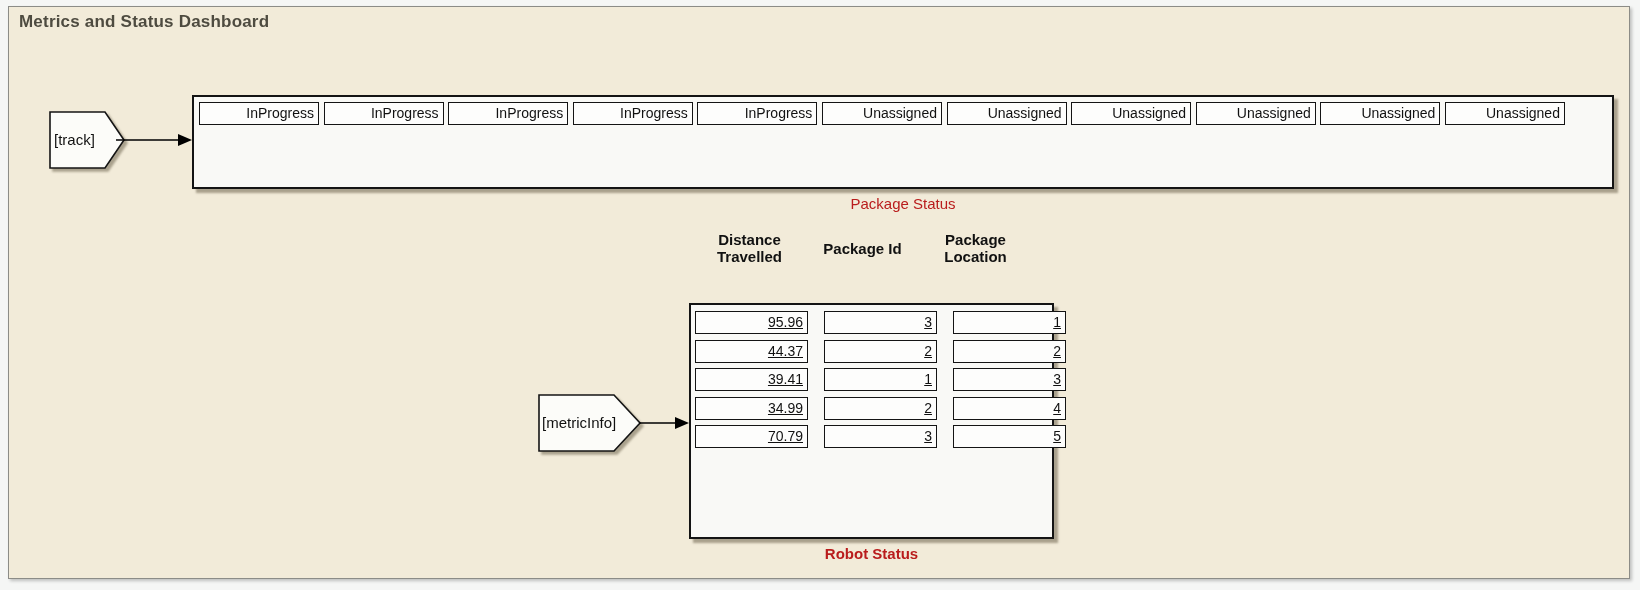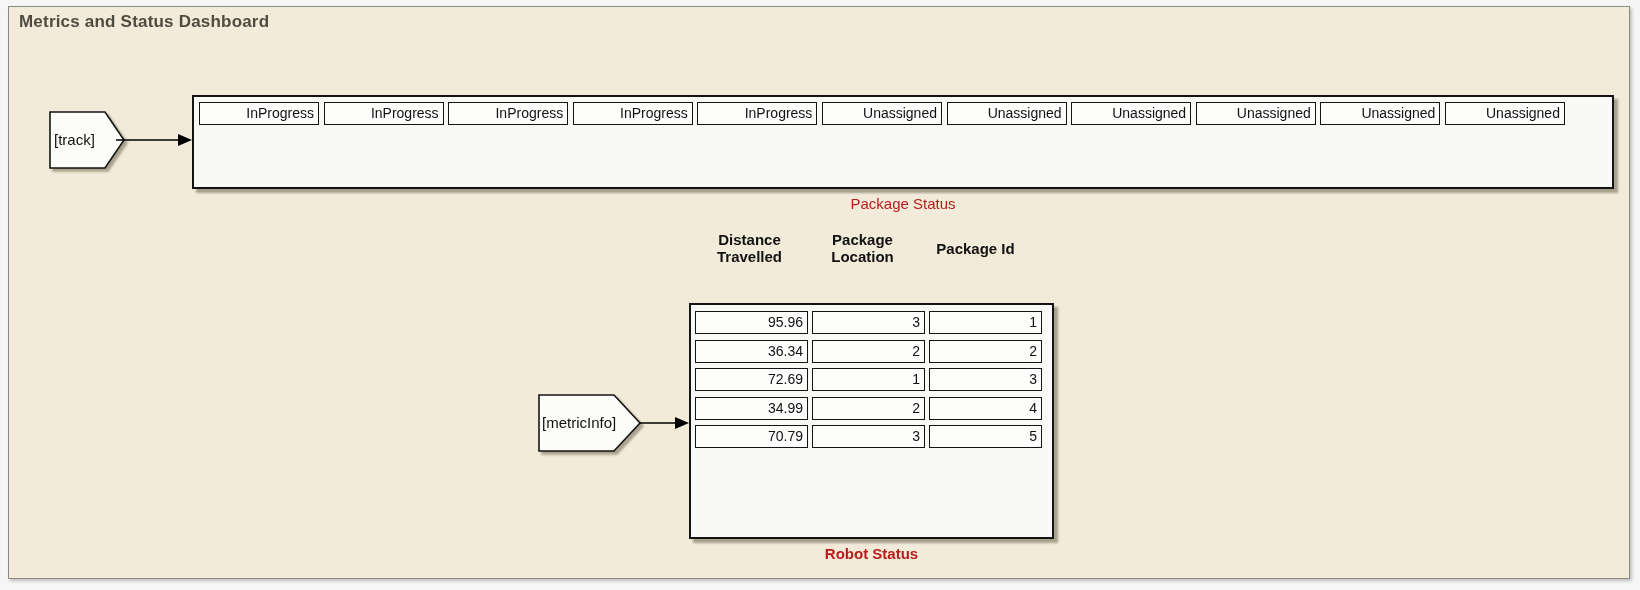--- a/index.html
+++ b/index.html
@@ -58,21 +58,21 @@
   }
   .status-cell{
     width:120px;height:23px;
     background:var(--cell-bg);
     border:1.5px solid var(--line);
     font-size:14px;line-height:20px;
     text-align:right;padding-right:4px;
     white-space:nowrap;overflow:hidden;
   }
   .robot-grid{position:absolute;left:4px;top:6px;}
-  .robot-row{display:flex;gap:4px;margin-bottom:5.5px;}
+  .robot-row{display:flex;gap:16px;margin-bottom:5.5px;text-decoration:underline;}
   .robot-cell{width:113px;}
   .block-caption{
     position:absolute;
     font-size:15px;color:#b91c1c;text-align:center;
   }
   .caption-package{left:183px;top:188px;width:1422px;}
   .caption-robot{left:680px;top:538px;width:365px;font-weight:bold;}
   .robot-headers{
     position:absolute;left:680px;top:221px;width:365px;height:40px;
     display:flex;padding-left:4px;
@@ -114,49 +114,49 @@
         <div class="status-cell">Unassigned</div>
         <div class="status-cell">Unassigned</div>
         <div class="status-cell">Unassigned</div>
       </div>
   </div>
   <div class="block-caption caption-package">Package Status</div>
 
   <div class="robot-headers">
       <div class="robot-col-header">Distance
 Travelled</div>
+      <div class="robot-col-header">Package Id</div>
       <div class="robot-col-header">Package
 Location</div>
-      <div class="robot-col-header">Package Id</div>
     </div>
 
   <svg class="tag-svg" style="left:528px;top:385px;" width="112" height="62" viewBox="0 0 112 62">
     <polygon class="tag-shape" points="2,3 77,3 103,31 77,59 2,59"></polygon>
     <text class="tag-text" x="5" y="36">[metricInfo]</text>
   </svg>
 
   <svg class="wire-svg" style="left:630px;top:408px;" width="52" height="16" viewBox="0 0 52 16">
     <line class="wire-line" x1="0" y1="8" x2="36" y2="8"></line>
     <polygon class="wire-head" points="36,2 50,8 36,14"></polygon>
   </svg>
 
   <div class="display-block block-robot">
     <div class="robot-grid">
         <div class="robot-row">
           <div class="status-cell robot-cell">95.96</div>
           <div class="status-cell robot-cell">3</div>
           <div class="status-cell robot-cell">1</div>
         </div>
         <div class="robot-row">
-          <div class="status-cell robot-cell">36.34</div>
+          <div class="status-cell robot-cell">44.37</div>
           <div class="status-cell robot-cell">2</div>
           <div class="status-cell robot-cell">2</div>
         </div>
         <div class="robot-row">
-          <div class="status-cell robot-cell">72.69</div>
+          <div class="status-cell robot-cell">39.41</div>
           <div class="status-cell robot-cell">1</div>
           <div class="status-cell robot-cell">3</div>
         </div>
         <div class="robot-row">
           <div class="status-cell robot-cell">34.99</div>
           <div class="status-cell robot-cell">2</div>
           <div class="status-cell robot-cell">4</div>
         </div>
         <div class="robot-row">
           <div class="status-cell robot-cell">70.79</div>

